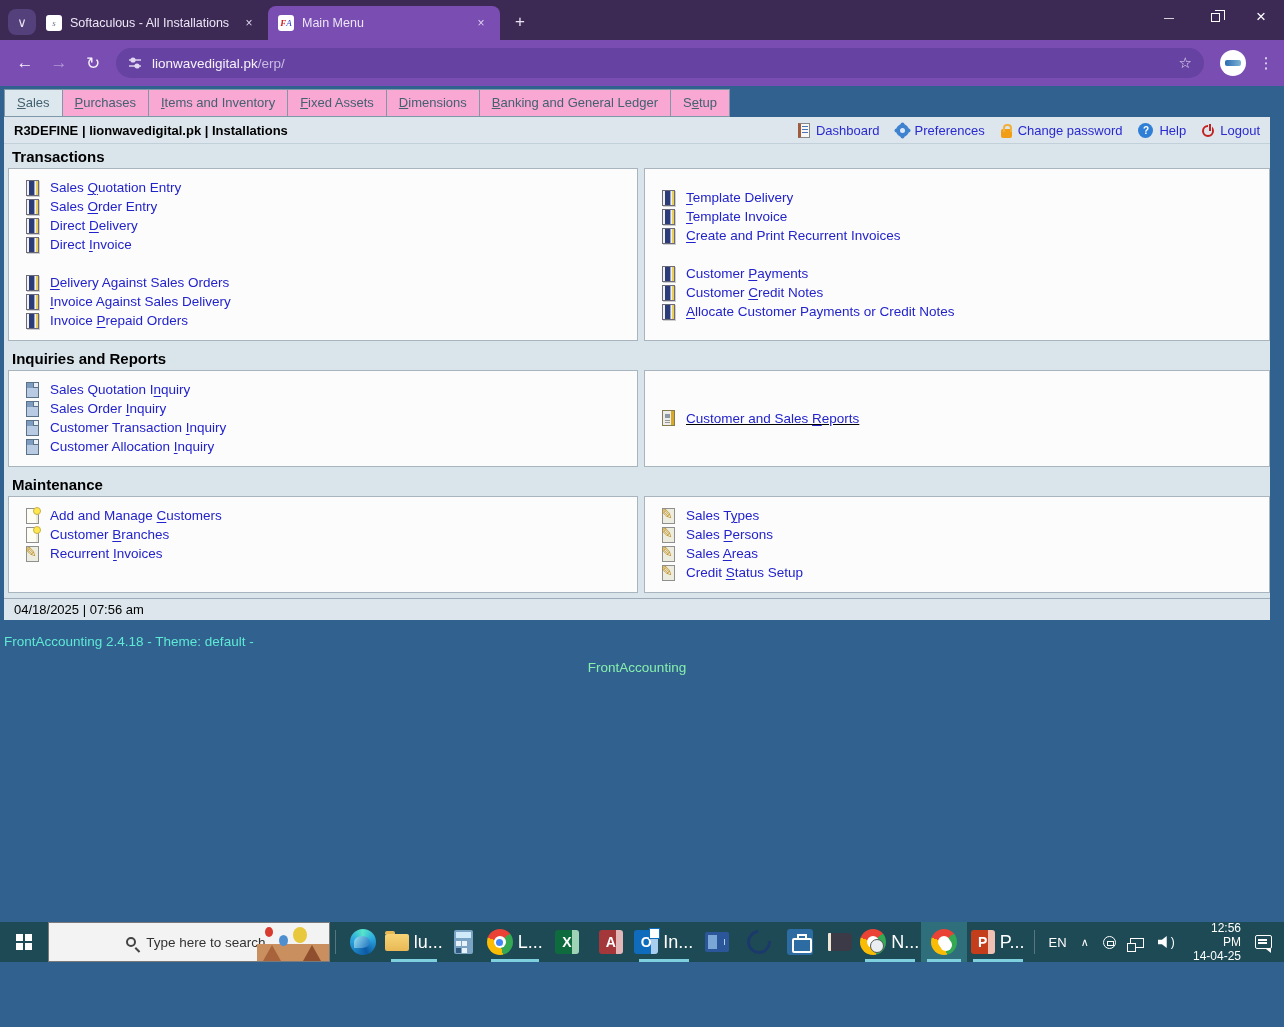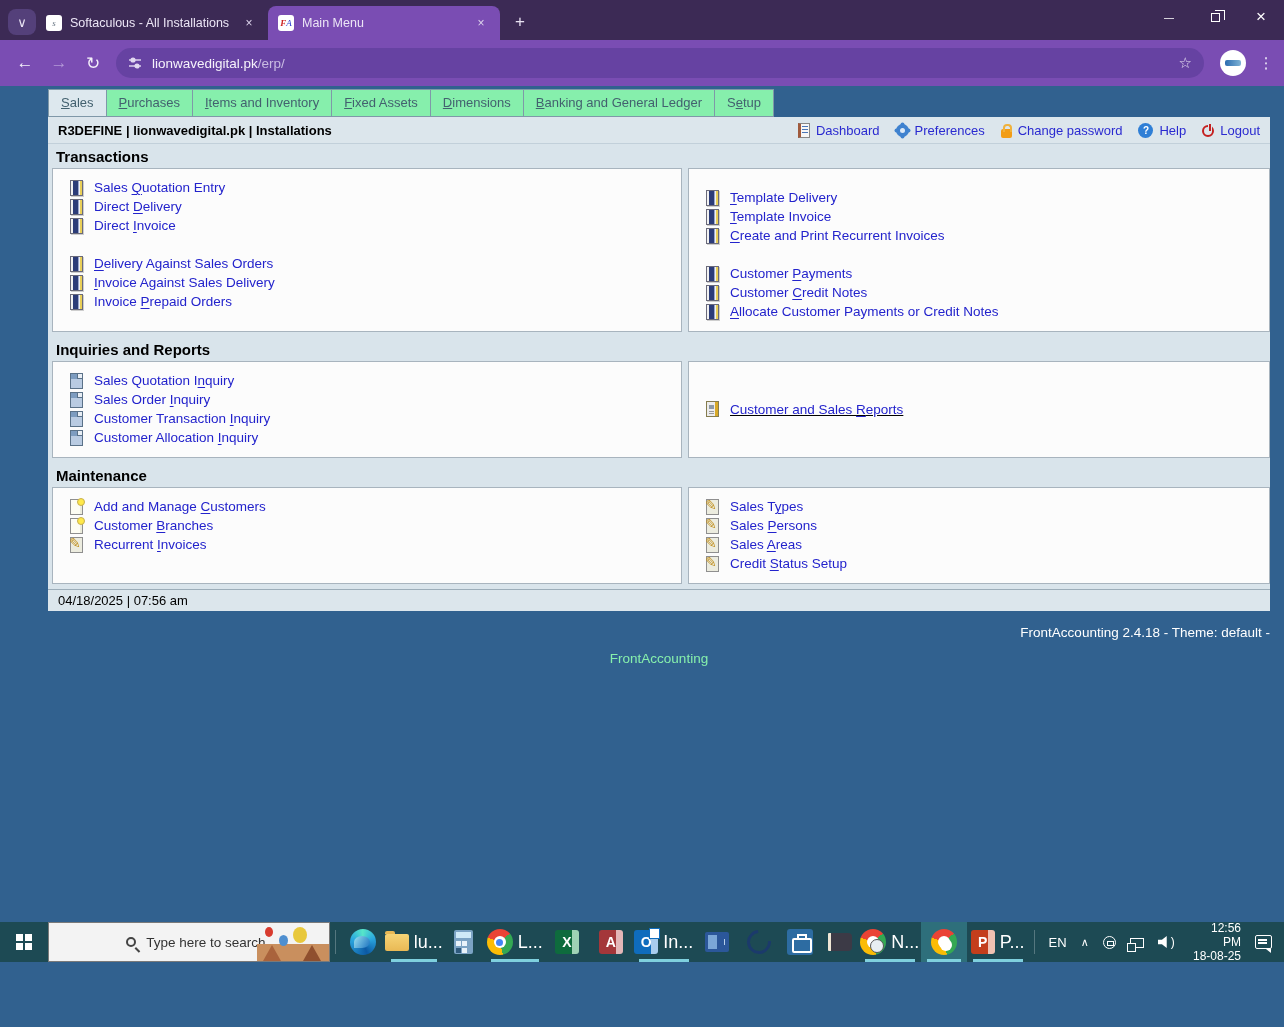--- a/index.html
+++ b/index.html
@@ -30,43 +30,43 @@
   .urlpill { flex:1; height:30px; margin:12px 6px; background:#6642a2; border-radius:15px; display:flex; align-items:center; padding:0 12px; }
   .siteinfo { margin-right:10px; display:flex; }
   .urlhost { color:#f6f3fb; font-size:13.5px; }
   .urlpath { color:#c9bbe2; font-size:13.5px; }
   .starbtn { margin-left:auto; color:#e3dbf0; font-size:15px; }
   .avatar { width:26px; height:26px; border-radius:50%; background:#fff; margin:0 10px; position:relative; }
   .avatar::after { content:''; position:absolute; left:5px; top:10px; width:16px; height:6px; background:linear-gradient(90deg,#2b6cb0,#7fb3d5); border-radius:2px; }
   .dots { color:#f0eaf8; font-size:15px; width:20px; text-align:center; }
 
   
-  .fapage { height:836px; background:#31618f; padding:3px 14px 0 4px;margin-left:44px; }
+  .fapage { height:836px; background:#31618f; padding:3px 14px 0 4px; }
   .fatabs { display:flex; }
-  .fatab { background:#86efac; border:1px solid #7f98a8; border-left:none; color:#43616f; font-size:13px; padding:5px 12px 6px 12px; white-space:nowrap; }
+  .fatab { background:#f9a8d4; border:1px solid #7f98a8; border-left:none; color:#43616f; font-size:13px; padding:5px 12px 6px 12px; white-space:nowrap; }
   .fatab:first-child { border-left:1px solid #7f98a8; }
   .fatab.active { background:#dde8ee; }
   .faband { background:#dce6ec; height:27px; display:flex; align-items:center; padding:0 10px; border-bottom:1px solid #c2d0da; }
   .facontext { font-size:13px; font-weight:bold; color:#000; }
   .fanav { margin-left:auto; display:flex; align-items:center; gap:16px; }
   .fanav a { display:flex; align-items:center; gap:6px; color:#2a2ad0; font-size:13px; text-decoration:none; }
   .content { background:#d9e4eb; }
   .sectitle { font-size:15px; font-weight:bold; color:#000; padding:4px 0 3px 8px; }
   .boxrow { display:flex; gap:6px; padding:0 0 5px 4px; }
   .mbox { background:#fcfcfc; border:1px solid #a8b4be; padding:9px 8px 10px 17px; }
   .mbox.left { width:630px; flex:0 0 630px; }
   .mbox.right { flex:1; }
   .mi { display:flex; align-items:center; height:19px; }
   .mi a { color:#2323cc; font-size:13.5px; text-decoration:none; }
   .mi a u { text-underline-offset:2px; }
   .gap { height:19px; }
   .tx-right { padding-top:19px; }
   .iq-right { display:flex; align-items:center;text-decoration:underline; }
   .statusband { background:#dce6ec; border-top:1px solid #9cadb9; font-size:13px; color:#000; padding:3px 0 3px 10px; }
-  .fafoot1 { text-align:right; color:#ffffff; font-size:13.5px; margin-top:14px; }
+  .fafoot1 { text-align:left; color:#5eead4; font-size:13.5px; margin-top:14px; }
   .fafoot2 { text-align:center; margin-top:9px; }
   .fafoot2 a { color:#86efac; font-size:13.5px; text-decoration:none; }
 
   
   .ic { display:inline-block; width:13px; height:16px; margin-right:11px; position:relative; flex:0 0 13px; }
   .ic-form { border:1px solid #6a6a7a; background:linear-gradient(90deg,#f2f2f2 0 2px,#2c3c78 2px 7px,#9aa6cc 7px 8px,#f2f2f2 8px 9px,#e9cf58 9px 11px,#f2f2f2 11px); box-shadow:1px 1px 0 rgba(120,120,120,.35); }
   .ic-report { border:1px solid #5a7188; background:linear-gradient(180deg,#7d9cc0 0 5px,#b9cbe2 5px); }
   .ic-report::after { content:''; position:absolute; top:0; right:0; width:4px; height:4px; background:#e8eef5; border-left:1px solid #5a7188; border-bottom:1px solid #5a7188; }
   .ic-book { border:1px solid #857c4e; background:linear-gradient(90deg,#ececec 0 8px,#d8a928 8px); }
   .ic-book::before { content:''; position:absolute; left:2px; top:3px; width:5px; height:4px; background:#8d99a6; }
@@ -256,20 +256,24 @@
 
     <div class="sectitle">Transactions</div>
     <div class="boxrow">
       <div class="mbox left">
         <div class="mi">
             <span class="ic ic-form"></span>
             <a>Sales <u>Q</u>uotation Entry</a>
           </div>
         <div class="mi">
             <span class="ic ic-form"></span>
+            <a>Sales <u>O</u>rder Entry</a>
+          </div>
+        <div class="mi">
+            <span class="ic ic-form"></span>
             <a>Direct <u>D</u>elivery</a>
           </div>
         <div class="mi">
             <span class="ic ic-form"></span>
             <a>Direct <u>I</u>nvoice</a>
           </div>
         <div class="gap"></div>
         <div class="mi">
             <span class="ic ic-form"></span>
             <a><u>D</u>elivery Against Sales Orders</a>
@@ -460,17 +464,17 @@
       </span>
     <span class="trayitem">
         <span class="tnet"></span>
       </span>
     <span class="trayitem tvol">
         <span class="spk"></span>
         <span class="wav">)</span>
       </span>
     <span class="clock">
       <div>12:56 PM</div>
-      <div>18-08-25</div>
+      <div>14-04-25</div>
     </span>
     <span class="action"></span>
   </div>
 </div>
 
 </body></html>

